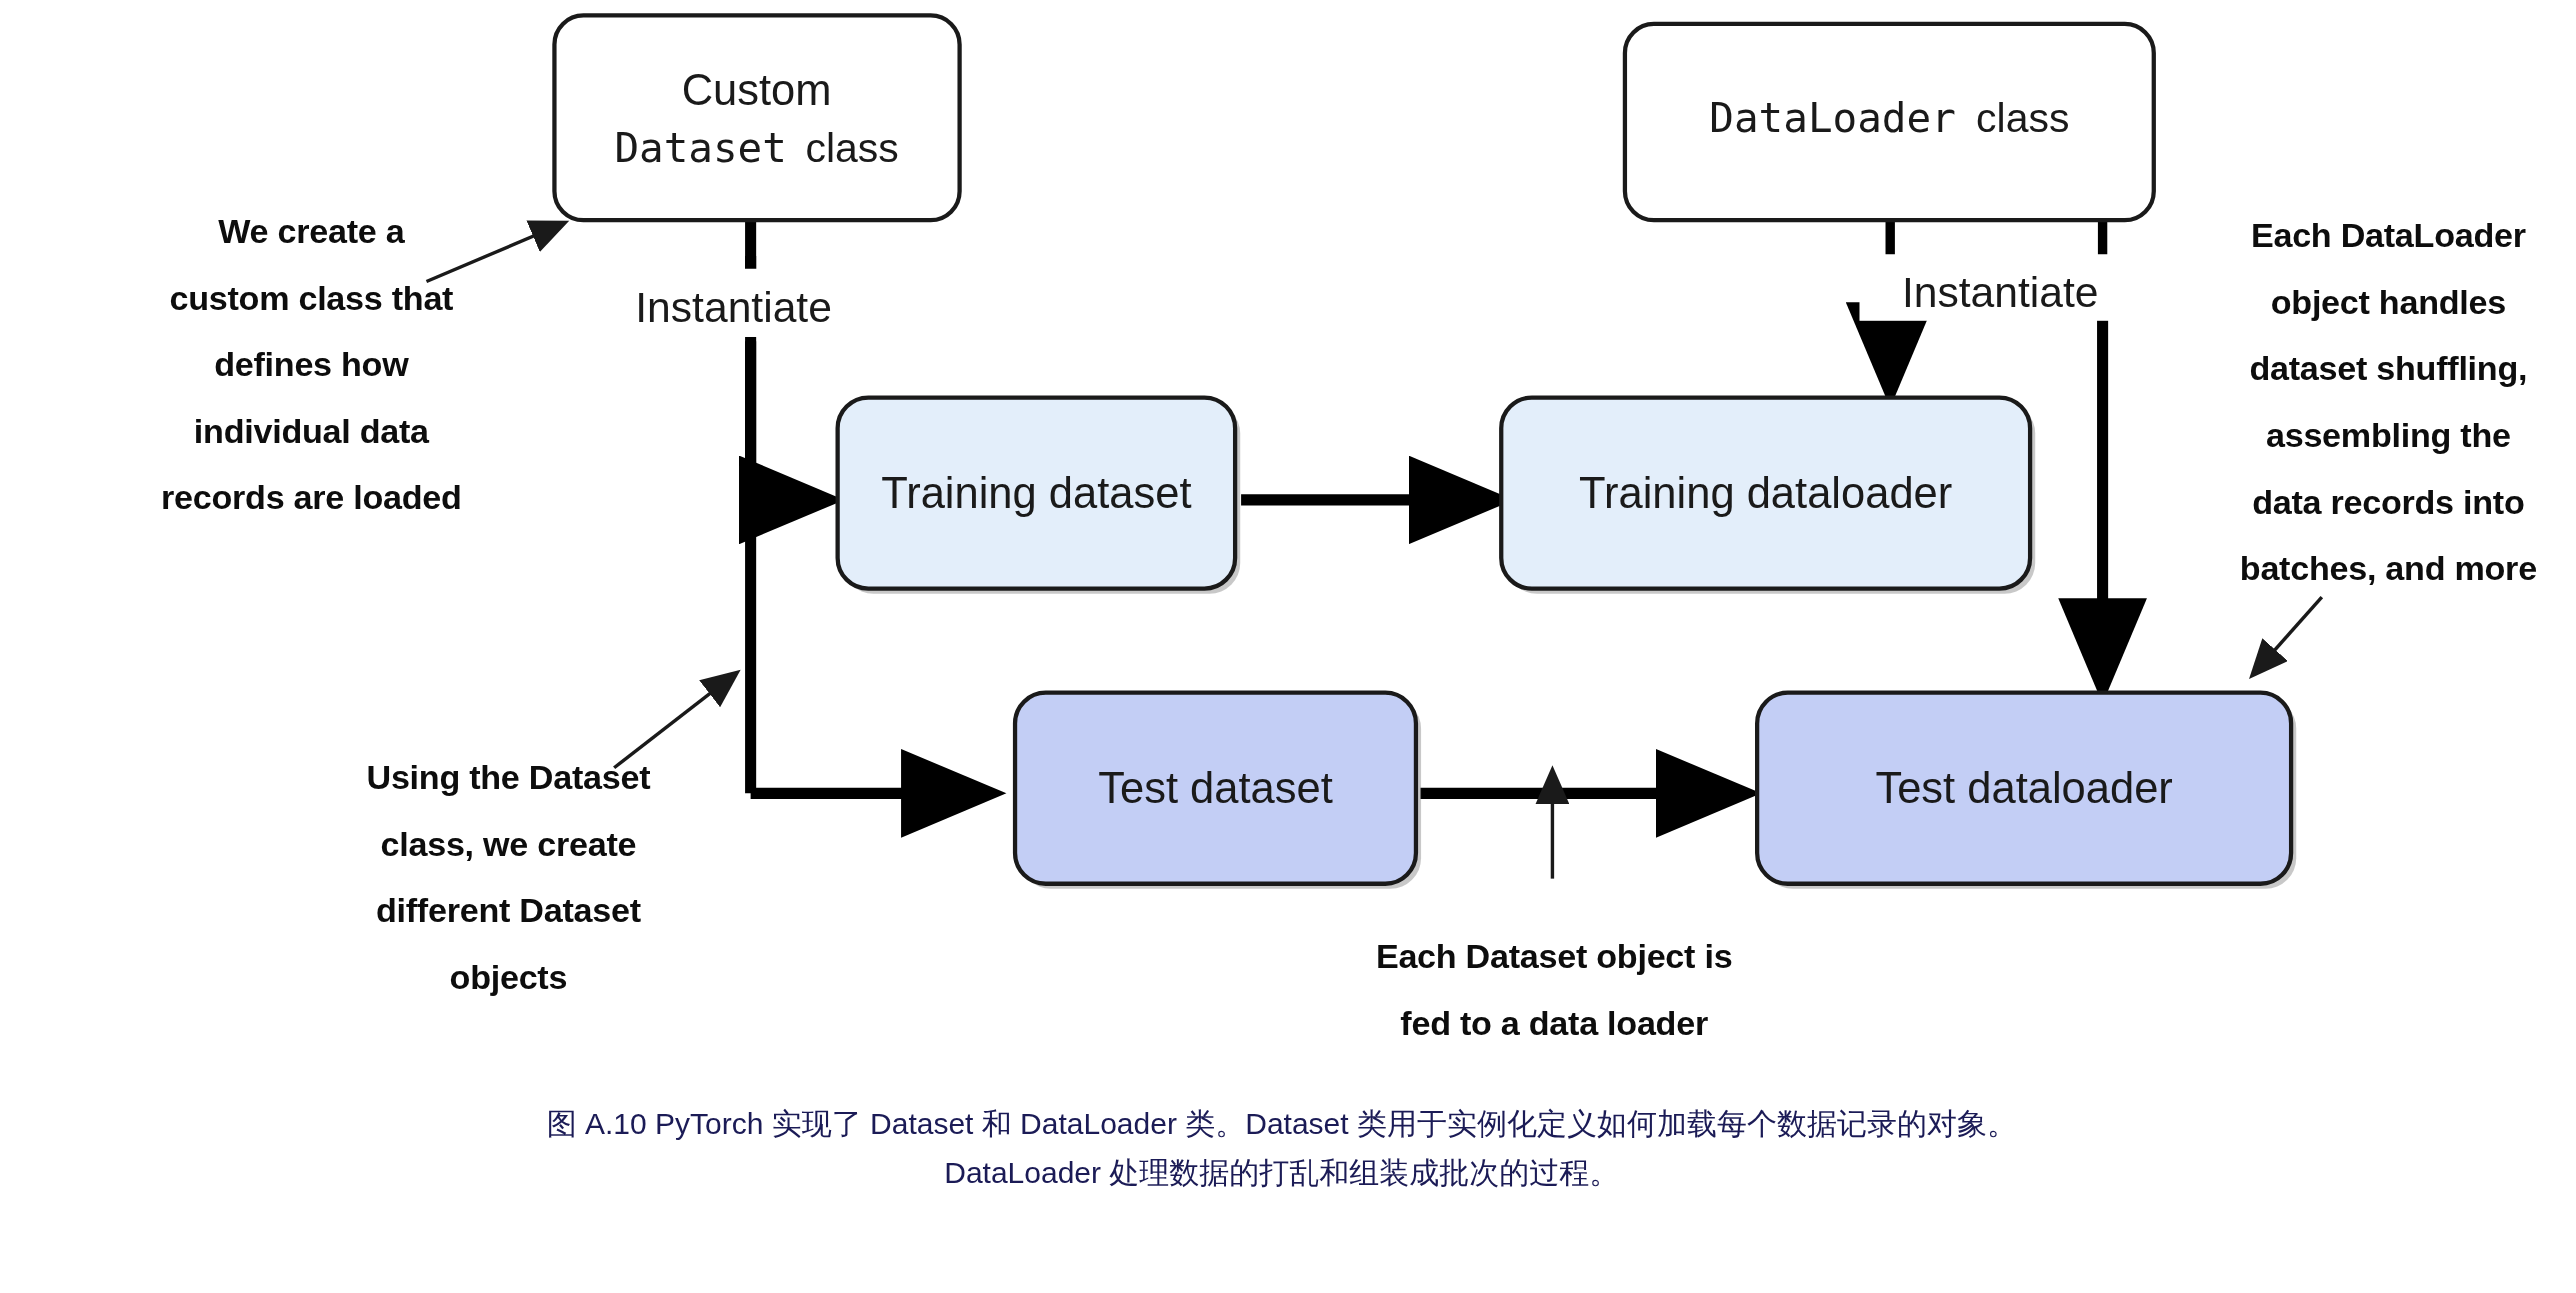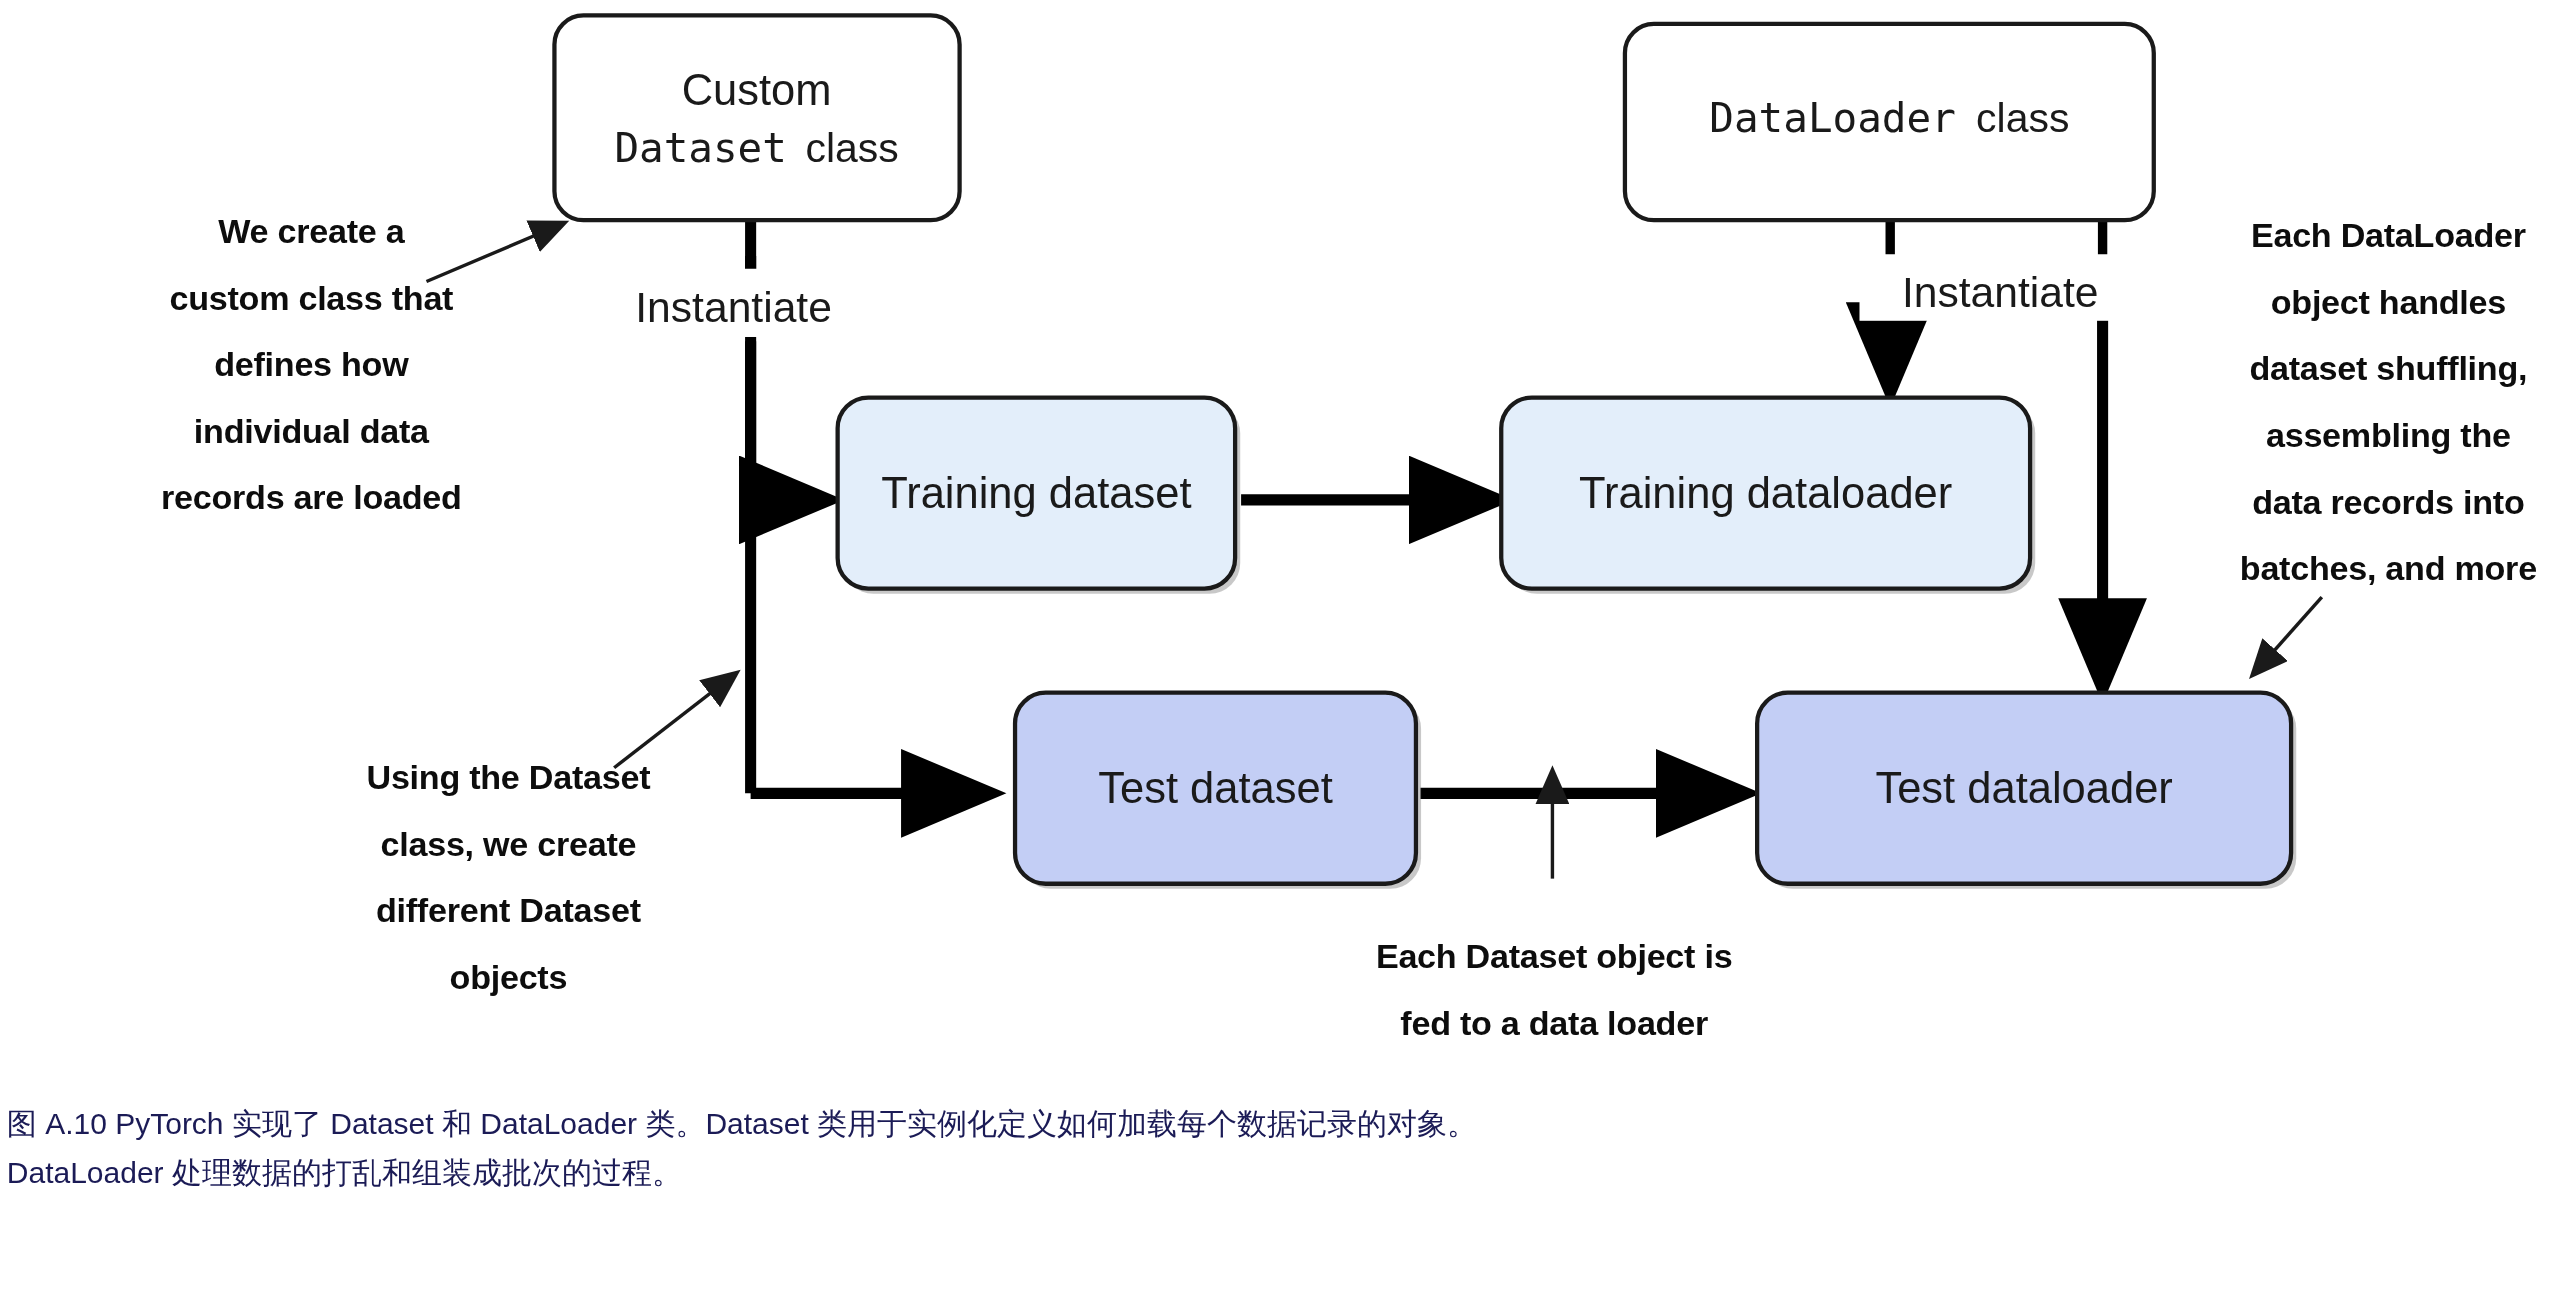--- a/index.html
+++ b/index.html
@@ -11,20 +11,21 @@
     width: 2576px;
     height: 1293px;
     font-family: "Liberation Sans", sans-serif;
     overflow: hidden;
   }
   #page {
     position: relative;
     width: 2096px;
     height: 1293px;
     background: #ffffff;
+    text-align: center;
   }
   #diagram {
     position: absolute;
     left: 0;
     top: 0;
     width: 2576px;
     height: 1109px;
   }
   .node-box {
     fill: #ffffff;

